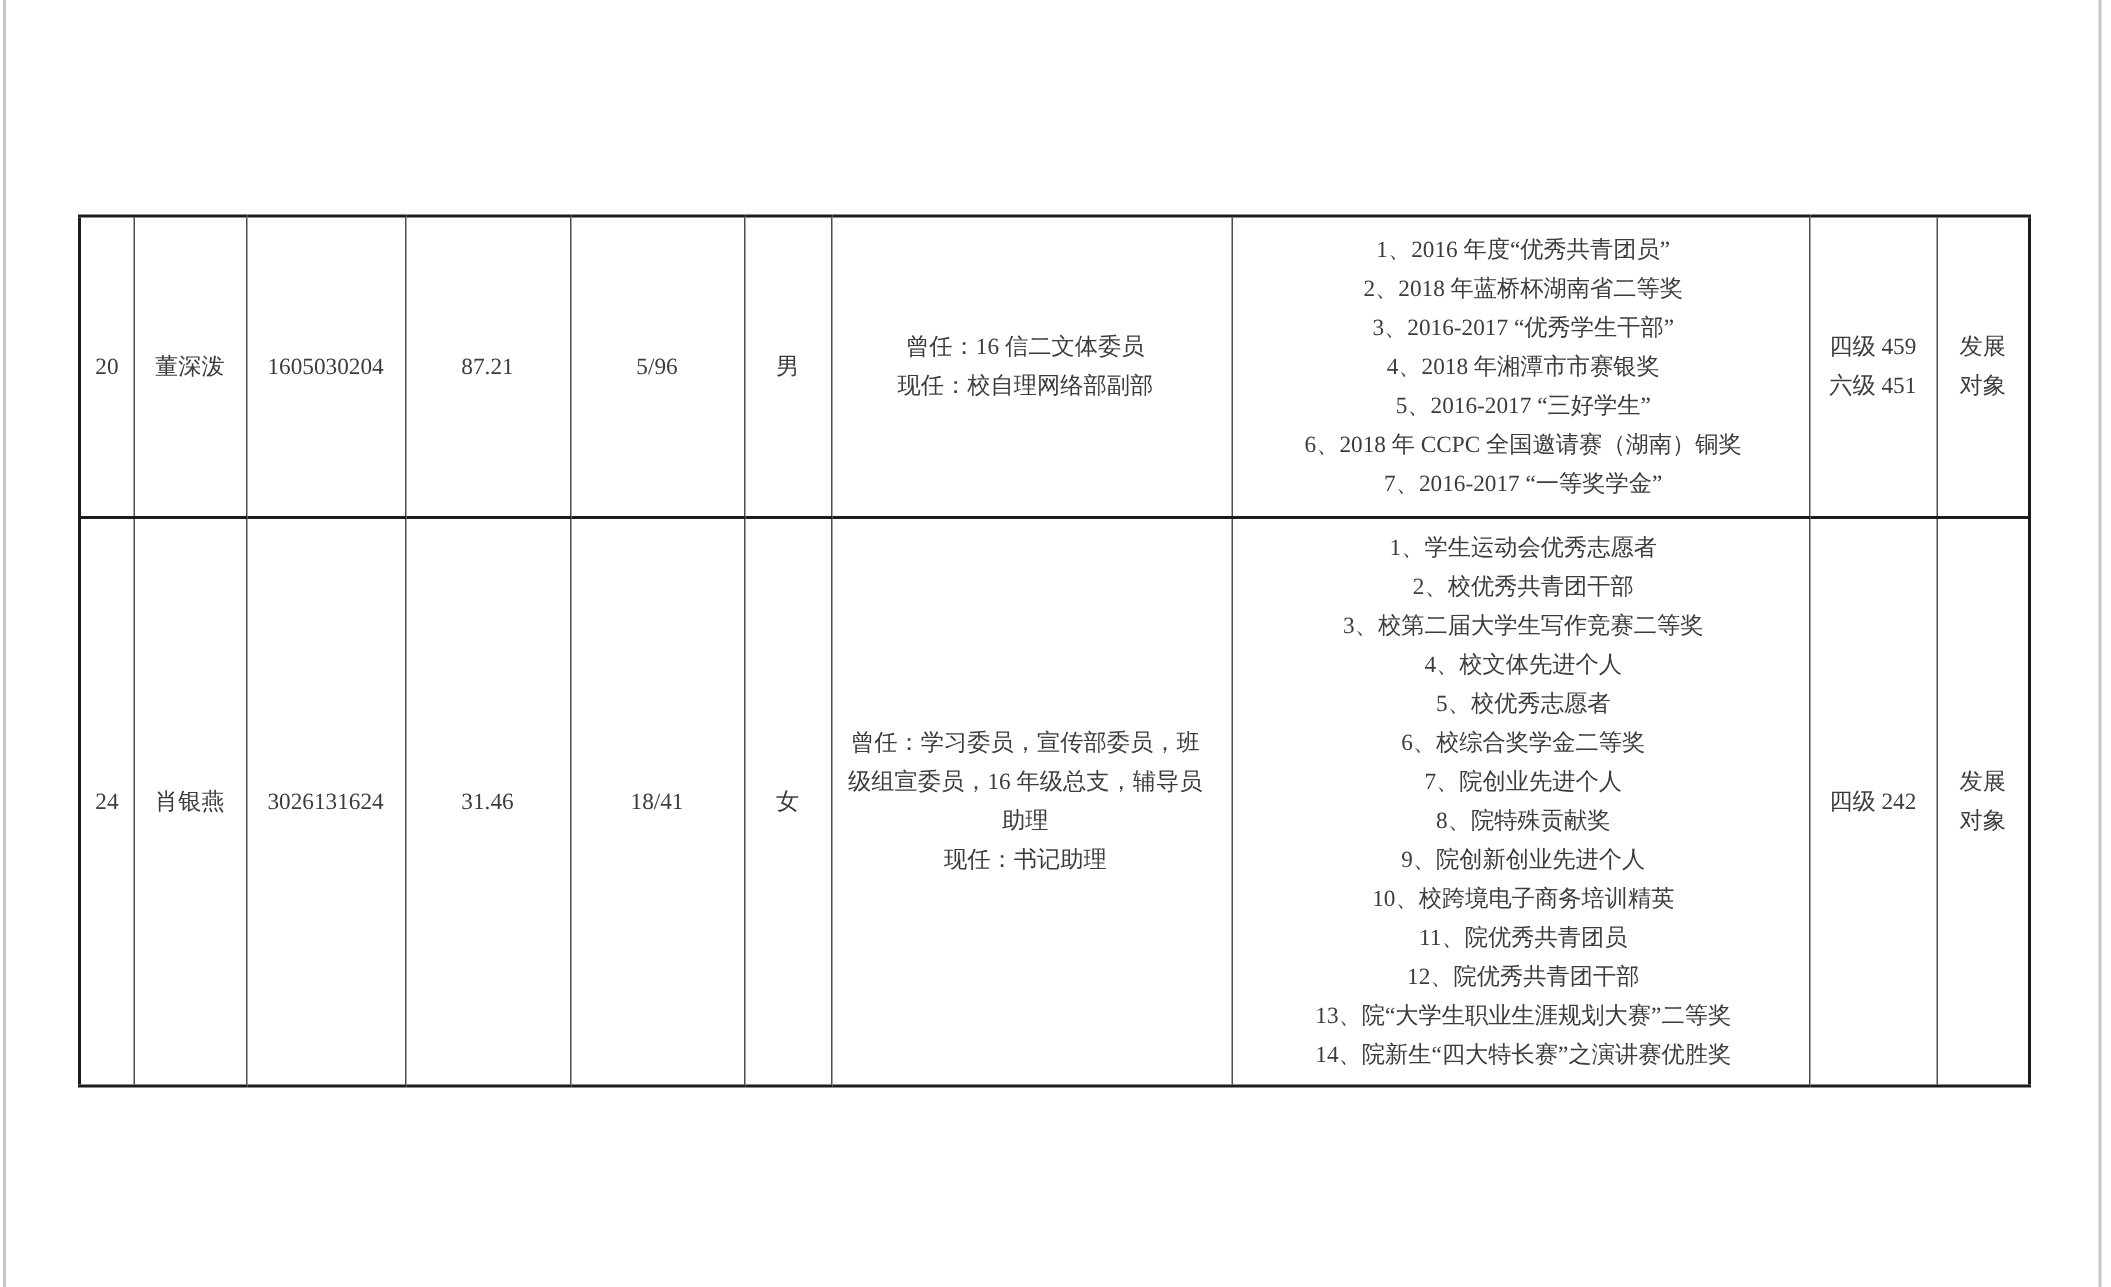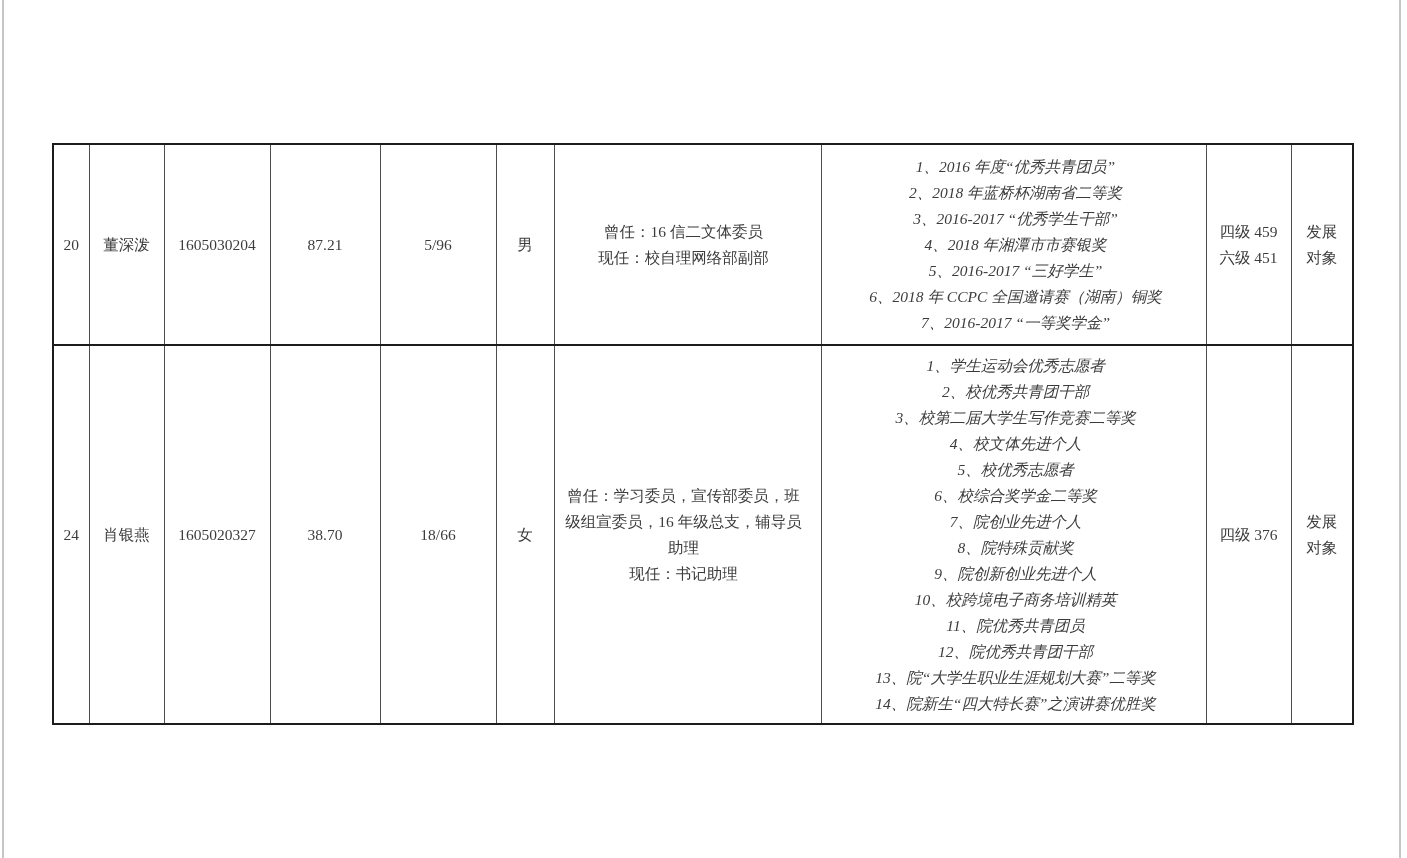--- a/index.html
+++ b/index.html
@@ -52,21 +52,20 @@
     text-align: left;
     padding: 2px 17px 2px 9px;
     line-height: 27px;
     white-space: pre-line;
   }
   td.cell-awards {
     text-align: left;
     padding: 2px 6px 2px 10px;
     line-height: 26.5px;
     white-space: pre-line;
-    font-style: italic;
   }
   td.cell-cet, td.cell-status {
     line-height: 27px;
     white-space: pre-line;
   }
 </style>
 </head>
 <body>
 
 <div class="page">
@@ -104,39 +103,39 @@
 6、2018 年 CCPC 全国邀请赛（湖南）铜奖
 7、2016-2017 “一等奖学金”</td>
         <td class="cell-cet">四级 459
 六级 451</td>
         <td class="cell-status">发展
 对象</td>
       </tr>
       <tr class="row-b">
         <td class="cell-no">24</td>
         <td class="cell-name">肖银燕</td>
-        <td class="cell-id">1605020327</td>
-        <td class="cell-score">38.70</td>
-        <td class="cell-rank">18/66</td>
+        <td class="cell-id">3026131624</td>
+        <td class="cell-score">31.46</td>
+        <td class="cell-rank">18/41</td>
         <td class="cell-gender">女</td>
         <td class="cell-positions">曾任：学习委员，宣传部委员，班级组宣委员，16 年级总支，辅导员助理
 现任：书记助理</td>
         <td class="cell-awards">1、学生运动会优秀志愿者
 2、校优秀共青团干部
 3、校第二届大学生写作竞赛二等奖
 4、校文体先进个人
 5、校优秀志愿者
 6、校综合奖学金二等奖
 7、院创业先进个人
 8、院特殊贡献奖
 9、院创新创业先进个人
 10、校跨境电子商务培训精英
 11、院优秀共青团员
 12、院优秀共青团干部
 13、院“大学生职业生涯规划大赛”二等奖
 14、院新生“四大特长赛”之演讲赛优胜奖</td>
-        <td class="cell-cet">四级 376</td>
+        <td class="cell-cet">四级 242</td>
         <td class="cell-status">发展
 对象</td>
       </tr>
     </tbody>
   </table>
 </div>
 
 </body></html>

